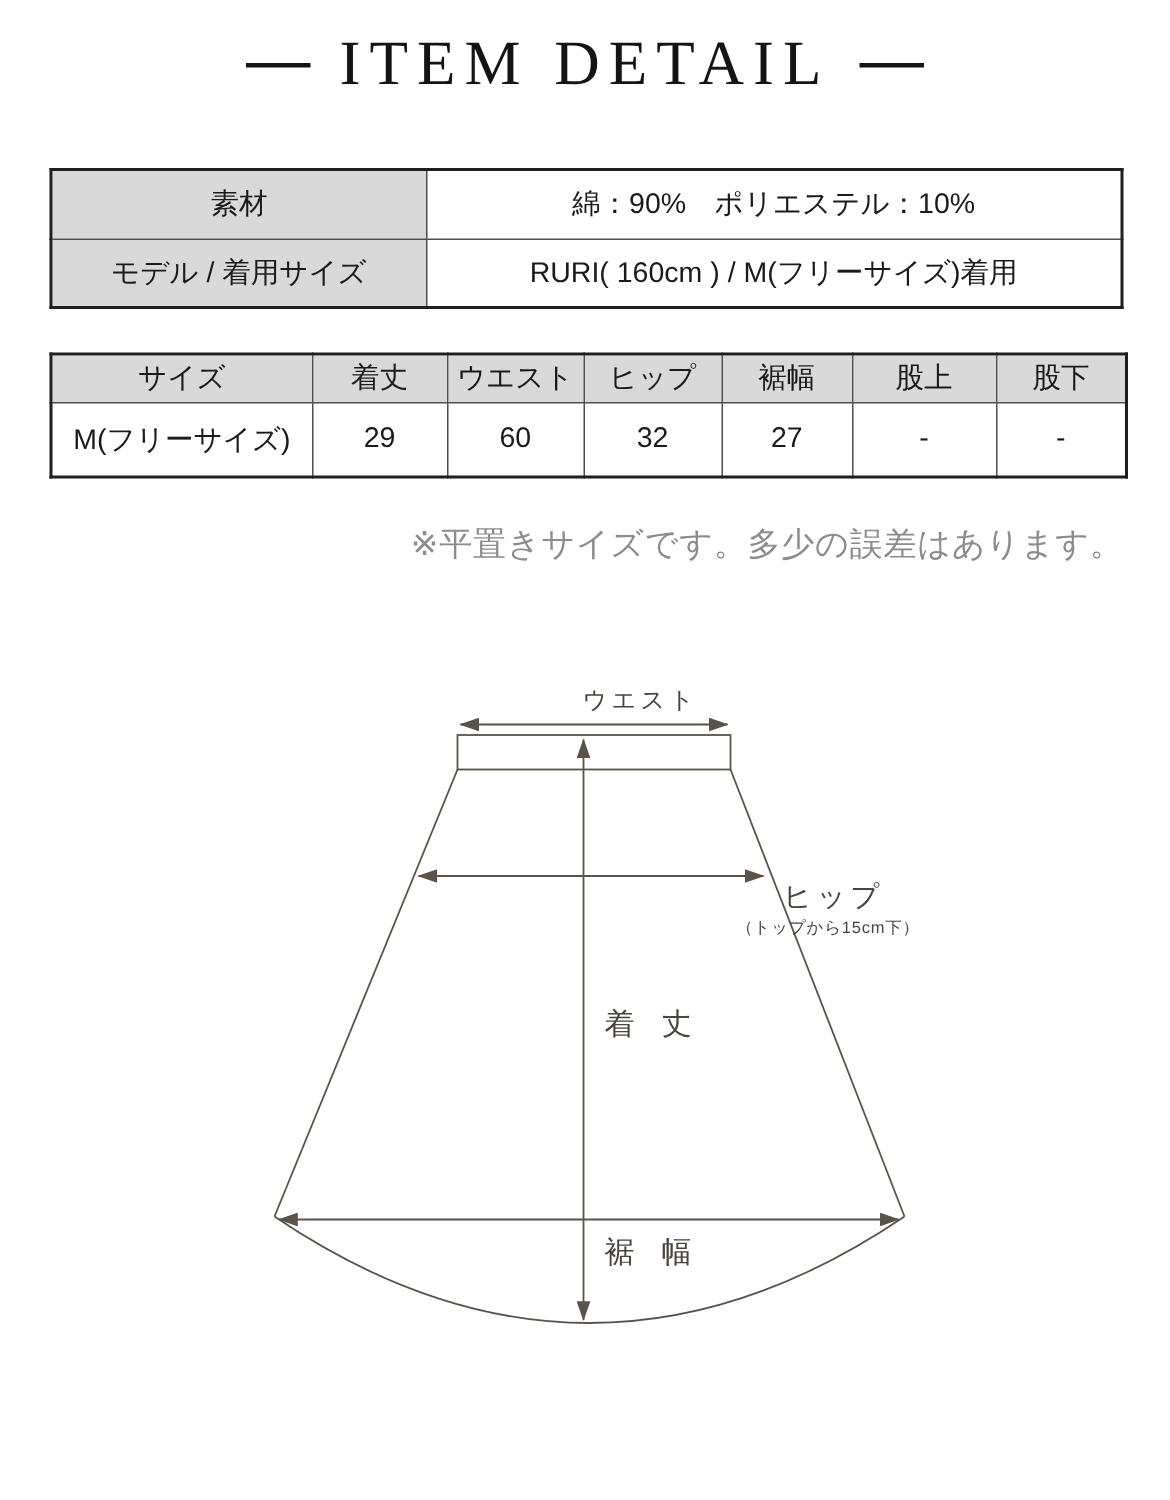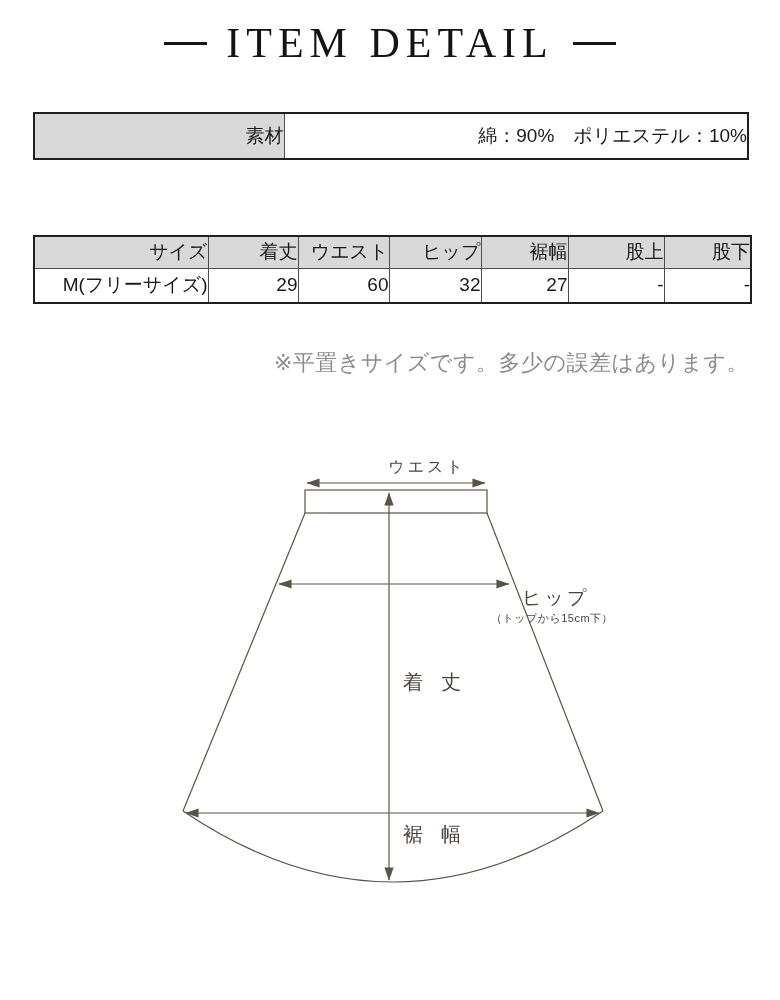--- a/index.html
+++ b/index.html
@@ -21,32 +21,32 @@
     color:var(--title-text,#141414); white-space:nowrap;
   }
 
   
   table.info {
     position:absolute; border-collapse:collapse; table-layout:fixed;
     border:2px solid var(--table-border-outer,#1f1f1f); background:#ffffff;
   }
   table.info th, table.info td {
     border:1px solid var(--table-border-inner,#4d4d4d);
-    text-align:right; vertical-align:middle; padding:0;
+    text-align:center; vertical-align:middle; padding:0;
     font-size:19px; font-weight:400; color:var(--table-text,#1a1a1a);
     white-space:nowrap; overflow:hidden;margin-left:16px;
   }
   table.info th { background:var(--table-header-bg,#d9d9d9); }
 
   .spec-table { top:112px; left:33px; width:714px; }
   .spec-table tr { height:46px; }
 
   .size-table { top:235px; left:33px; width:717px; }
   .size-table tr.hdr-row { height:32px; }
-  .size-table tr.data-row { height:35px; }
+  .size-table tr.data-row { height:50px; }
 
   
   .size-note {
     position:absolute; top:348px; right:31px;
     font-size:22px; letter-spacing:0.5px;
     color:var(--note-text,#8c8c8c); white-space:nowrap;
   }
 
   
   svg.diagram { position:absolute; left:0; top:430px; }
@@ -68,20 +68,24 @@
 
 <table class="info spec-table">
   <colgroup>
       <col style="width:250px">
       <col style="width:464px">
     </colgroup>
   <tbody>
       <tr>
     <th>素材</th>
     <td>綿：90%　ポリエステル：10%</td>
+  </tr>
+  <tr>
+    <th>モデル / 着用サイズ</th>
+    <td>RURI( 160cm ) / M(フリーサイズ)着用</td>
   </tr>
 </tbody>
   </table>
 
 <table class="info size-table">
   <colgroup>
     <col style="width:174px">
       <col style="width:90px">
       <col style="width:91px">
     <col style="width:92px">

